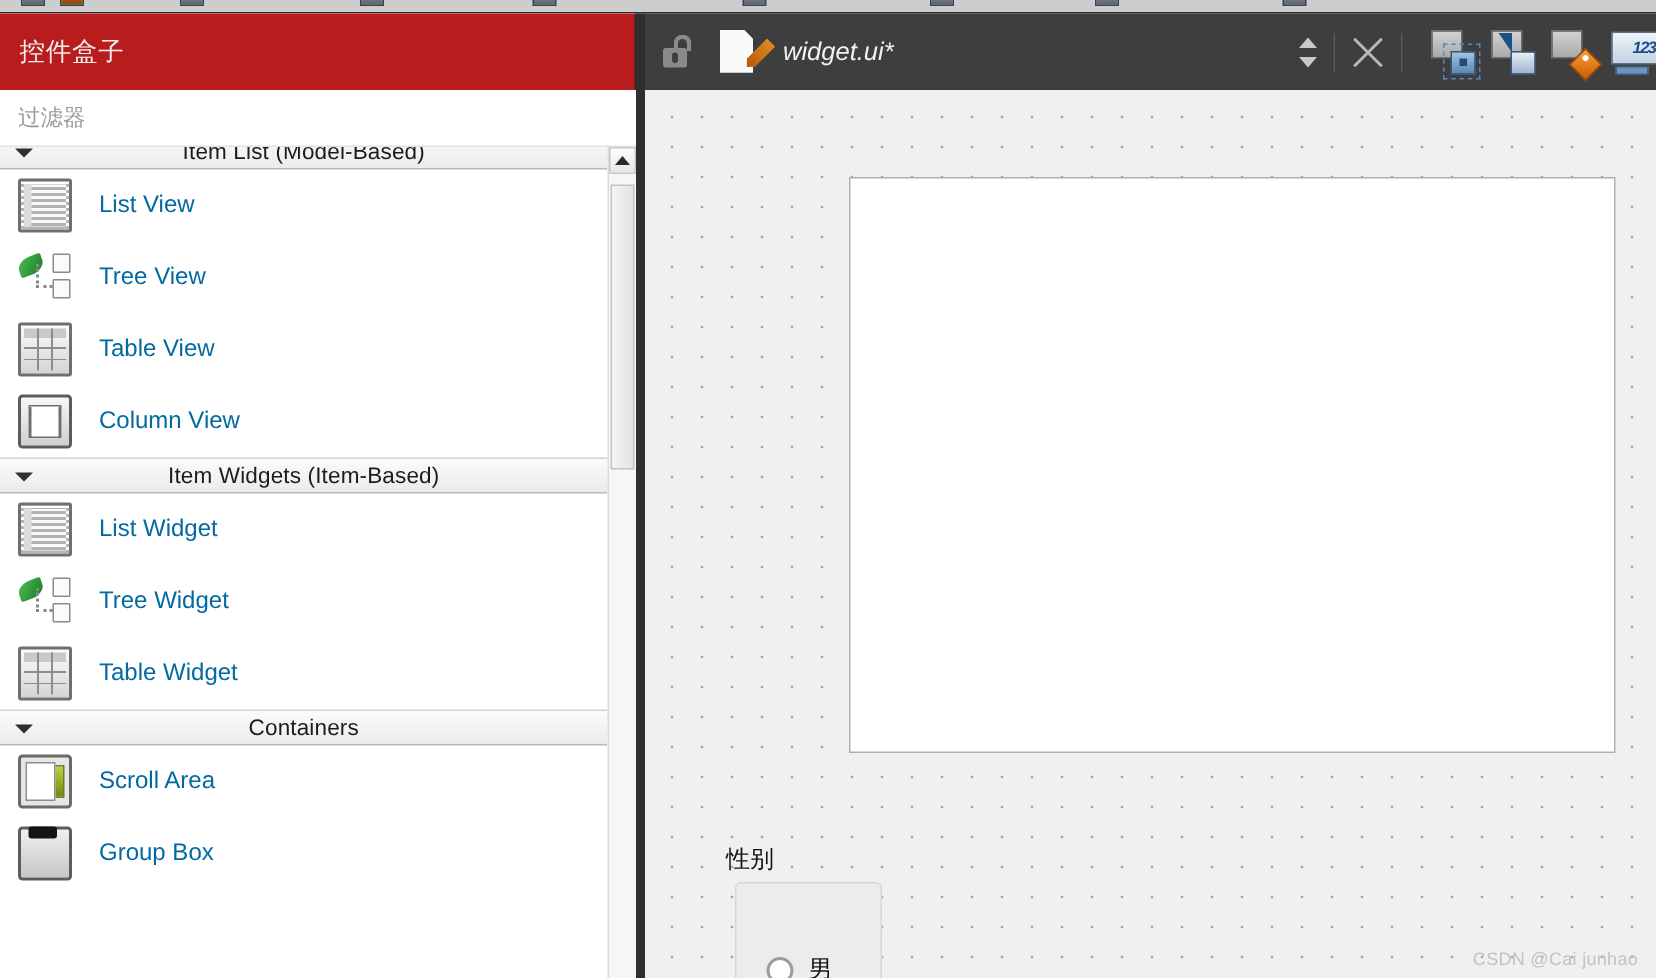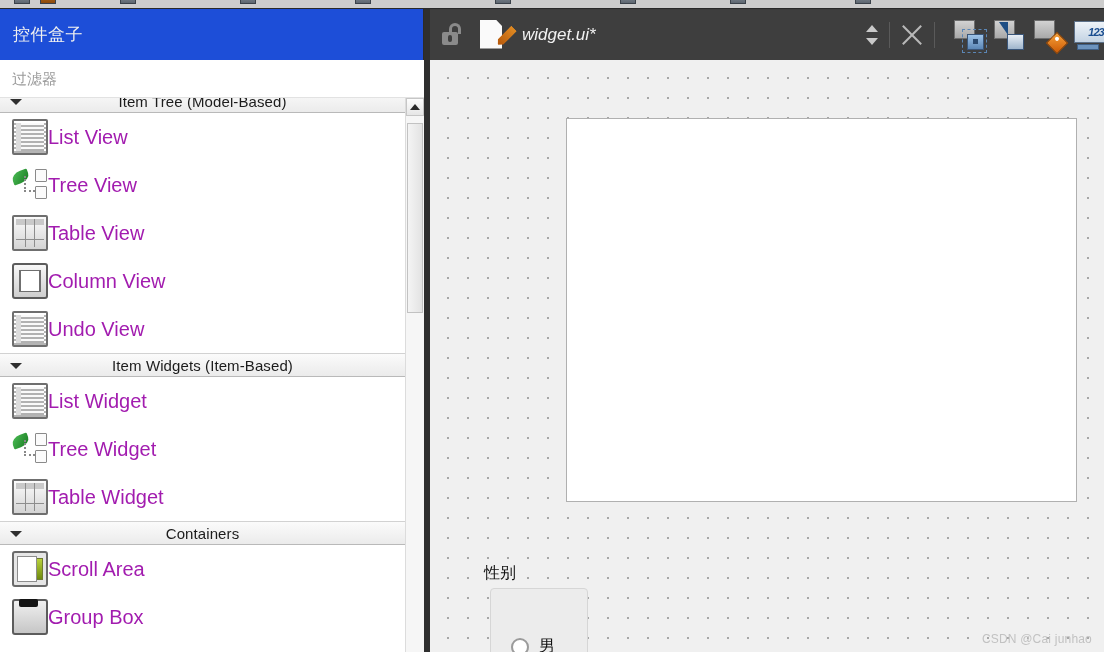--- a/index.html
+++ b/index.html
@@ -25,21 +25,21 @@
   .strip-icon.b { background: linear-gradient(#c8761f, #8b4a0c); }
 
   
   #widgetbox {
     position: absolute; left: 0; top: 9px;
     width: 424px; height: 643px;
     background: #ffffff;
   }
   #wb-title {
     height: 51px; width: 424px;
-    background: #1d4ed8;
+    background: #b91c1c;
     display: flex; align-items: center;
     padding-left: 13px;
     border-right: 1px solid #2b2b2b;
   }
   #wb-title-text {
     color: #f0f0f0; font-size: 17px; letter-spacing: .5px;
   }
   #wb-filter {
     height: 38px; width: 424px;
     background: #ffffff;
@@ -79,21 +79,21 @@
     border-left: 6px solid transparent;
     border-right: 6px solid transparent;
     border-top: 6px solid #2f2f2f;
   }
   .row {
     height: 48px;
     display: flex; align-items: center;
     padding-left: 12px;
     background: #fff;
   }
-  .row-label { font-size: 20px; color: #a21caf; }
+  .row-label { font-size: 16px; color: #0369a1; margin-left: 18px; }
   .ico { width: 36px; height: 36px; position: relative; flex: 0 0 36px; }
 
   
   .ico-listview, .ico-undoview {
     border: 2px solid #6f6f6f; border-radius: 2px;
     background:
       repeating-linear-gradient(#ffffff 0 2px, #b5b5b5 2px 4px),
       linear-gradient(#f2f2f2,#cfcfcf);
     background-size: 100% 100%, 100% 100%;
   }
@@ -357,21 +357,21 @@
   </div>
 
   <div id="wb-filter">
     <input id="wb-filter-input" type="text" placeholder="过滤器" style="">
   </div>
 
   <div id="wb-list">
 
     <div class="grp" style="margin-top:-9px;">
       <span class="grp-arrow"></span>
-      <span class="grp-label">Item Tree (Model-Based)</span>
+      <span class="grp-label">Item List (Model-Based)</span>
     </div>
 
     <div class="row">
       <span class="ico ico-listview"></span>
       <span class="row-label">List View</span>
     </div>
 
     <div class="row">
       <span class="ico ico-tree">
         <span class="leaf"></span>
@@ -385,24 +385,20 @@
     <div class="row">
       <span class="ico ico-table"></span>
       <span class="row-label">Table View</span>
     </div>
 
     <div class="row">
       <span class="ico ico-column"></span>
       <span class="row-label">Column View</span>
     </div>
 
-    <div class="row">
-      <span class="ico ico-undoview"></span>
-      <span class="row-label">Undo View</span>
-    </div>
 
     <div class="grp">
       <span class="grp-arrow"></span>
       <span class="grp-label">Item Widgets (Item-Based)</span>
     </div>
 
     <div class="row">
       <span class="ico ico-listview"></span>
       <span class="row-label">List Widget</span>
     </div>

